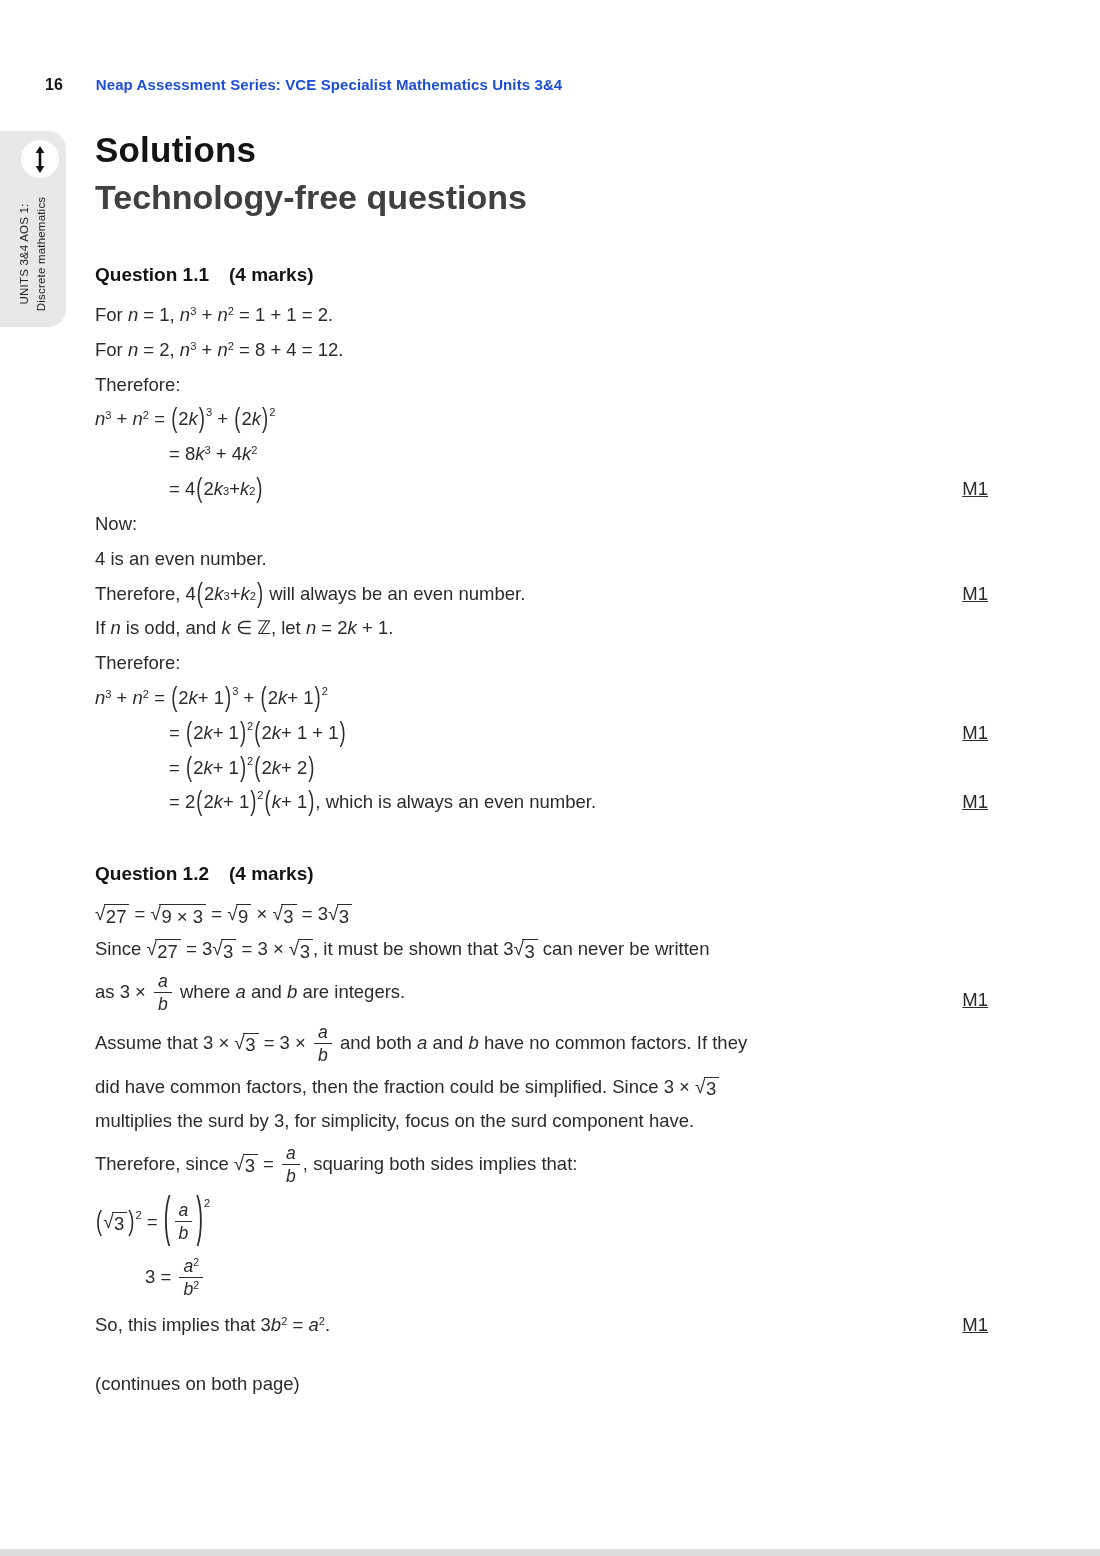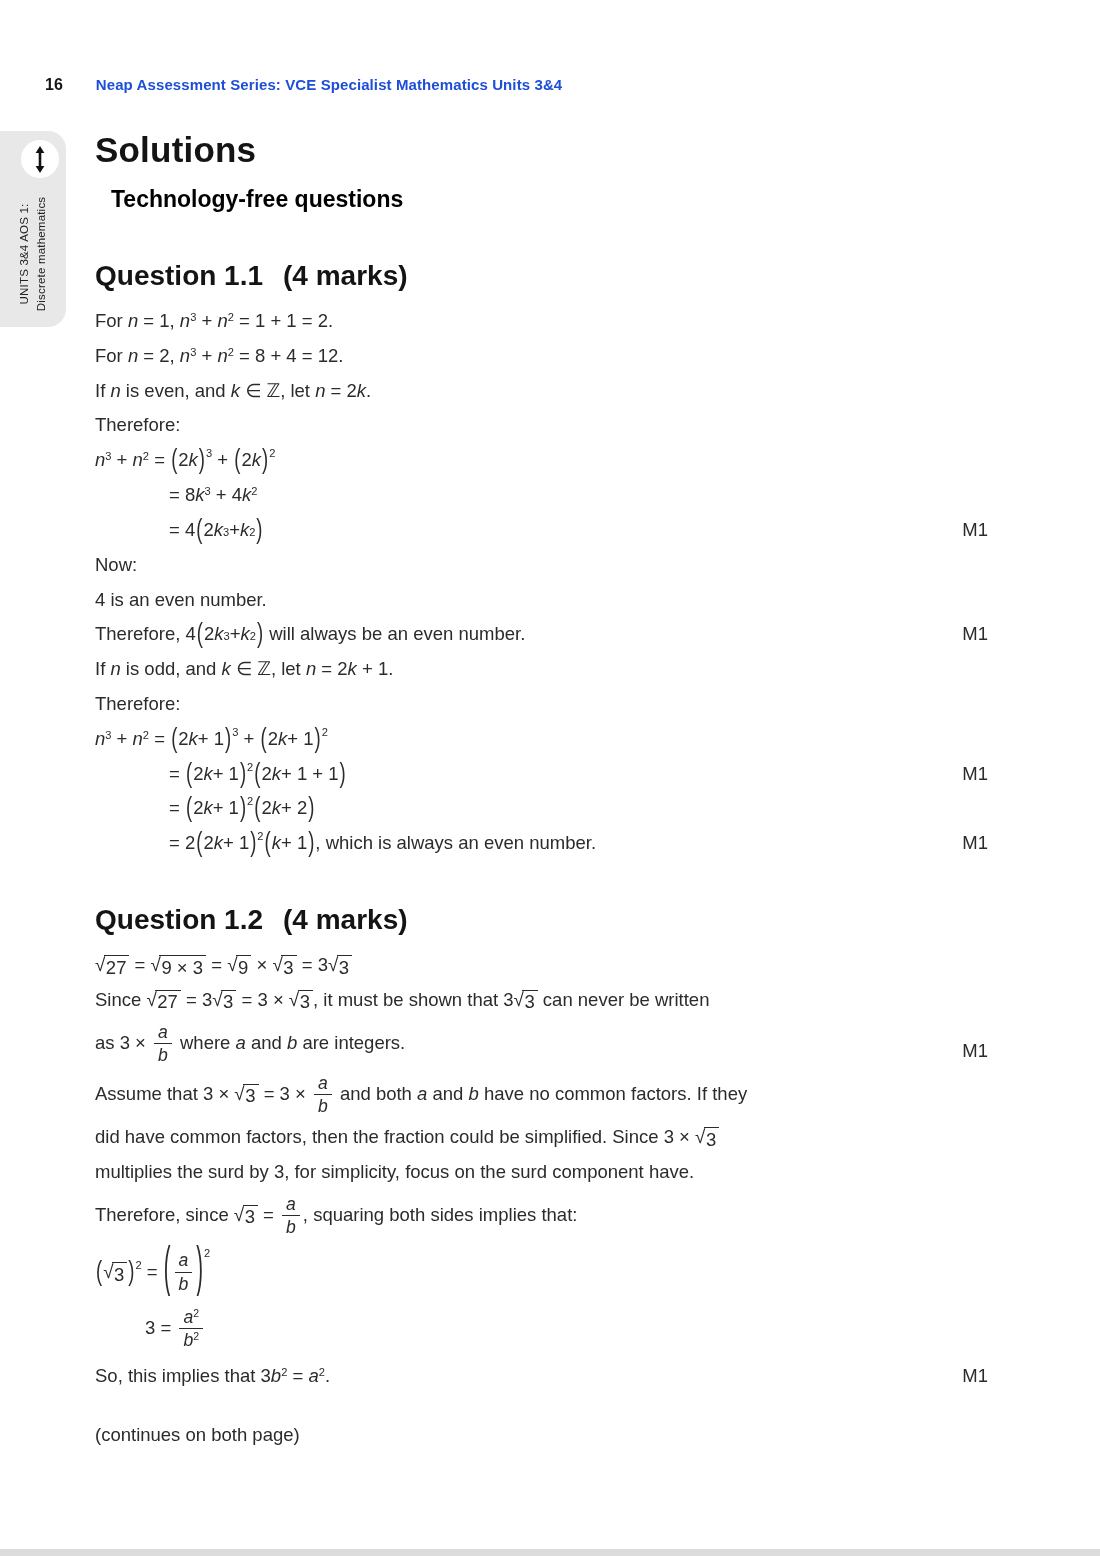--- a/index.html
+++ b/index.html
@@ -16,33 +16,33 @@
             border-radius:0 18px 18px 0;}
   .tab-circle{position:absolute;top:9px;left:21px;width:38px;height:38px;border-radius:50%;
               background:#ffffff;display:flex;align-items:center;justify-content:center;}
   .tab-rot{position:absolute;top:123px;left:33px;transform:translate(-50%,-50%) rotate(-90deg);
            white-space:nowrap;text-align:center;font-size:11.5px;font-weight:500;color:#222;
            line-height:1.5;letter-spacing:0.2px;}
 
   
   main{position:absolute;left:95px;top:122px;width:893px;}
   h1{font-size:35px;font-weight:800;color:#141414;margin:8px 0 8px;letter-spacing:0.2px;}
-  h2{font-size:23px;font-weight:800;color:#000000;margin:16px;}
-  h3{font-size:28px;font-weight:800;color:#141414;margin:47px 0 0;display:flex;gap:20px;}
+  h2{font-size:34px;font-weight:800;color:#404040;margin:0;}
+  h3{font-size:19px;font-weight:800;color:#141414;margin:47px 0 0;display:flex;gap:20px;}
   .lines{margin-top:16px;}
 
   
   .row{display:flex;justify-content:space-between;align-items:flex-end;
        margin:8px 0;font-size:18.5px;line-height:1.45;}
   .row.display{margin:13px 0;}
   .row.cont{margin-top:32px;}
   .math{flex:1;}
   .ind1 .math{padding-left:74px;}
   .ind2 .math{padding-left:50px;}
-  .mark{margin-left:18px;white-space:nowrap;color:#2b2b2b;}
+  .mark{margin-left:18px;white-space:nowrap;color:#2b2b2b;text-decoration:underline;}
 
   
   i{font-style:italic;}
   sup{font-size:0.6em;vertical-align:0.55em;line-height:0;}
   .sqrt{display:inline-flex;align-items:flex-start;white-space:nowrap;}
   .rsym{line-height:1.08;font-size:1.02em;}
   .rbar{border-top:1.7px solid #2b2b2b;line-height:1.08;padding:1.5px 3px 0 2px;margin-left:-1.5px;}
   .frac{display:inline-flex;flex-direction:column;align-items:center;vertical-align:middle;
         line-height:1.15;margin:0 3px;text-align:center;font-size:0.95em;}
   .fnum{border-bottom:1.7px solid #2b2b2b;padding:0 4px 1px;}
@@ -88,23 +88,20 @@
       <h3>
         <span>Question 1.1</span>
         <span>(4 marks)</span>
       </h3>
       <div class="lines">
           <div class="row text">
             <div class="math">For <i>n</i> = 1, <i>n</i><sup>3</sup> + <i>n</i><sup>2</sup> = 1 + 1 = 2.</div>
           </div>
           <div class="row text">
             <div class="math">For <i>n</i> = 2, <i>n</i><sup>3</sup> + <i>n</i><sup>2</sup> = 8 + 4 = 12.</div>
-          </div>
-          <div class="row text">
-            <div class="math">If <i>n</i> is even, and <i>k</i> ∈ ℤ, let <i>n</i> = 2<i>k</i>.</div>
           </div>
           <div class="row text">
             <div class="math">Therefore:</div>
           </div>
           <div class="row eq">
             <div class="math"><i>n</i><sup>3</sup> + <i>n</i><sup>2</sup> = <span class="grp p"><span class="gp">(</span>2<i>k</i><span class="gp">)</span></span><sup>3</sup> + <span class="grp p"><span class="gp">(</span>2<i>k</i><span class="gp">)</span></span><sup>2</sup></div>
           </div>
           <div class="row eq ind1">
             <div class="math">= 8<i>k</i><sup>3</sup> + 4<i>k</i><sup>2</sup></div>
           </div>

